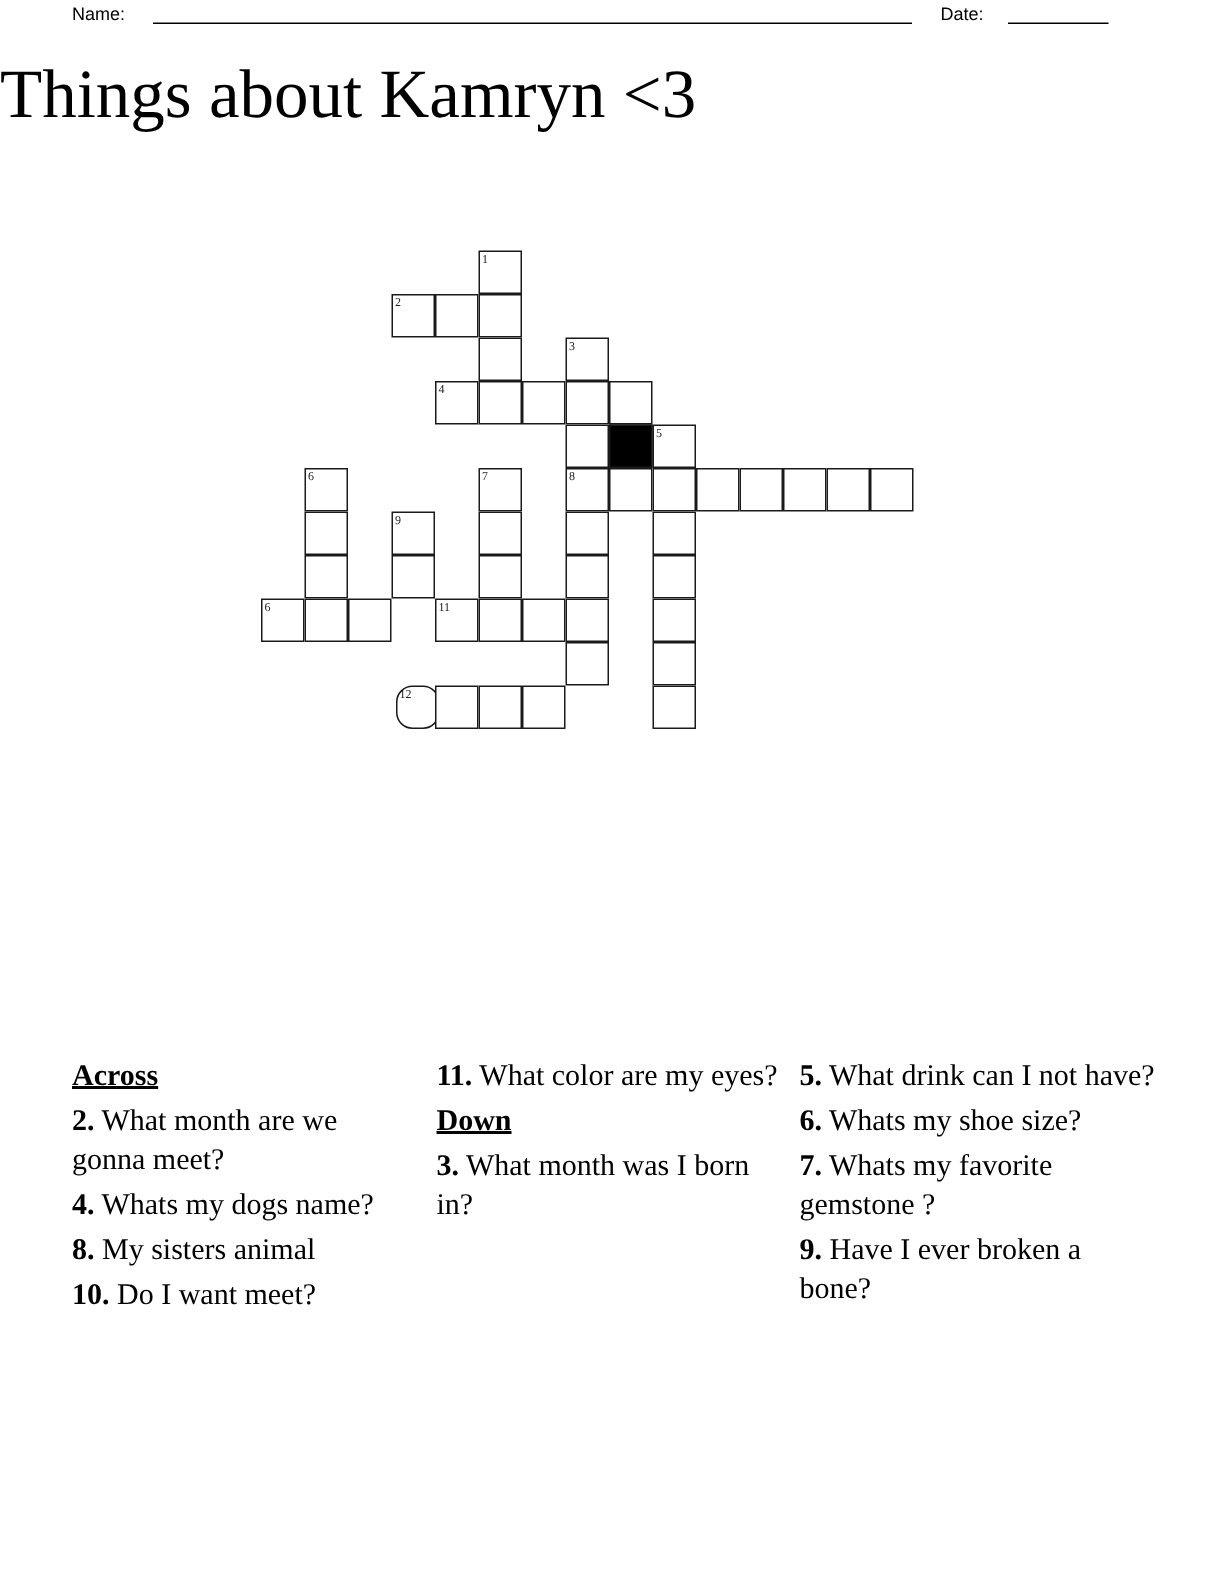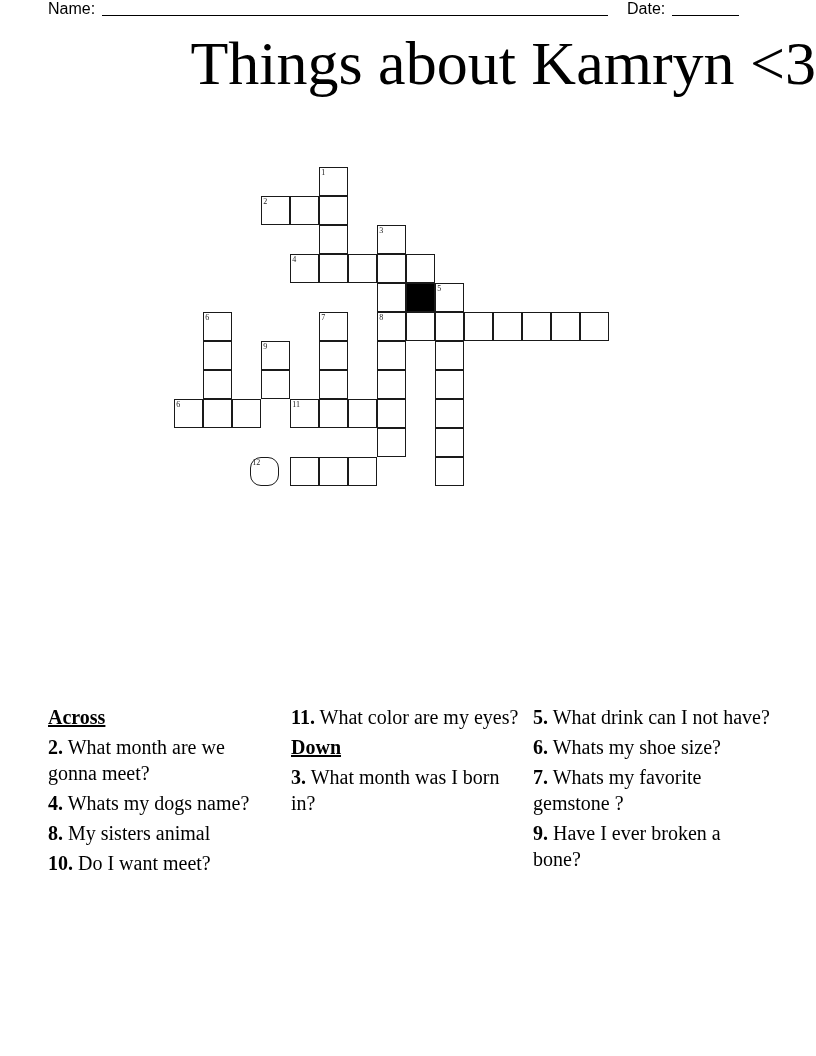--- a/index.html
+++ b/index.html
@@ -1,24 +1,24 @@
 <!DOCTYPE html>
 <html><head>
 <meta charset="utf-8">
 <style>
   html, body { margin:0; padding:0; background:#ffffff; }
   body { width:816px; height:1056px; position:relative; overflow:hidden; color:#000; }
   .header { position:absolute; top:0; left:48px; width:700px; height:20px;
-            font-family:"Liberation Sans", sans-serif; font-size:16px; line-height:18px; }
+            font-family:"Liberation Sans", sans-serif; font-size:12px; line-height:18px; }
   .header .name-label { position:absolute; left:0; top:0; }
   .header .name-line { position:absolute; left:54px; top:15px; width:506px; border-bottom:1px solid #000; }
   .header .date-label { position:absolute; left:579px; top:0; }
   .header .date-line { position:absolute; left:624px; top:15px; width:67px; border-bottom:1px solid #000; }
-  .title { position:absolute; top:33px; left:0; width:816px; text-align:right;
-           font-family:"Liberation Serif", serif; font-size:62px; line-height:60px; }
+  .title { position:absolute; top:33px; left:0; width:816px; text-align:left;
+           font-family:"Liberation Serif", serif; font-size:46px; line-height:60px; }
   .grid { position:absolute; left:175px; top:168px; width:440px; height:322px; }
   .cell { position:absolute; width:29px; height:29px; box-sizing:border-box;
           border:1.5px solid #1a1a1a; background:#fff; margin-left:-0.75px; margin-top:-0.75px; }
   .cell.black { background:#000; }
   .cell .num { position:absolute; left:1px; top:0px; font-family:"Liberation Serif", serif;
                font-size:8px; line-height:9px; color:#222; }
   .clues { position:absolute; top:704px; font-family:"Liberation Serif", serif;
            font-size:20px; line-height:26px; }
   .clues .heading { font-weight:bold; text-decoration:underline; margin-bottom:4px; }
   .clues .clue { margin-bottom:4px; }
@@ -99,21 +99,21 @@
     </div>
     <div class="cell" style="left: 87px; top: 203px;"></div>
     <div class="cell" style="left: 0px; top: 232px;">
       <span class="num">6</span>
     </div>
     <div class="cell" style="left: 58px; top: 232px;"></div>
     <div class="cell" style="left: 116px; top: 232px;">
       <span class="num">11</span>
     </div>
     <div class="cell" style="left: 174px; top: 232px;"></div>
-    <div class="cell" style="left: 76px; top: 290px; border-radius: 11px;">
+    <div class="cell" style="left: 90px; top: 290px; border-radius: 11px;">
       <span class="num">12</span>
     </div>
     <div class="cell" style="left: 116px; top: 290px;"></div>
     <div class="cell" style="left: 145px; top: 290px;"></div>
     <div class="cell" style="left: 174px; top: 290px;"></div>
     <div class="cell black" style="left: 232px; top: 116px;"></div>
   </div>
 
 <div class="clues col1">
   <div class="heading">Across</div>

